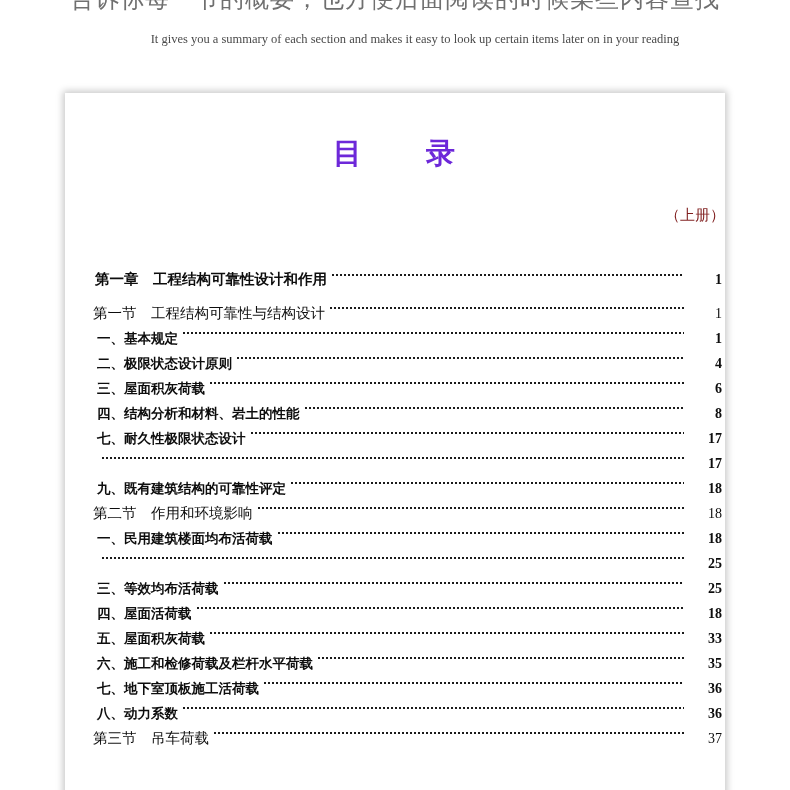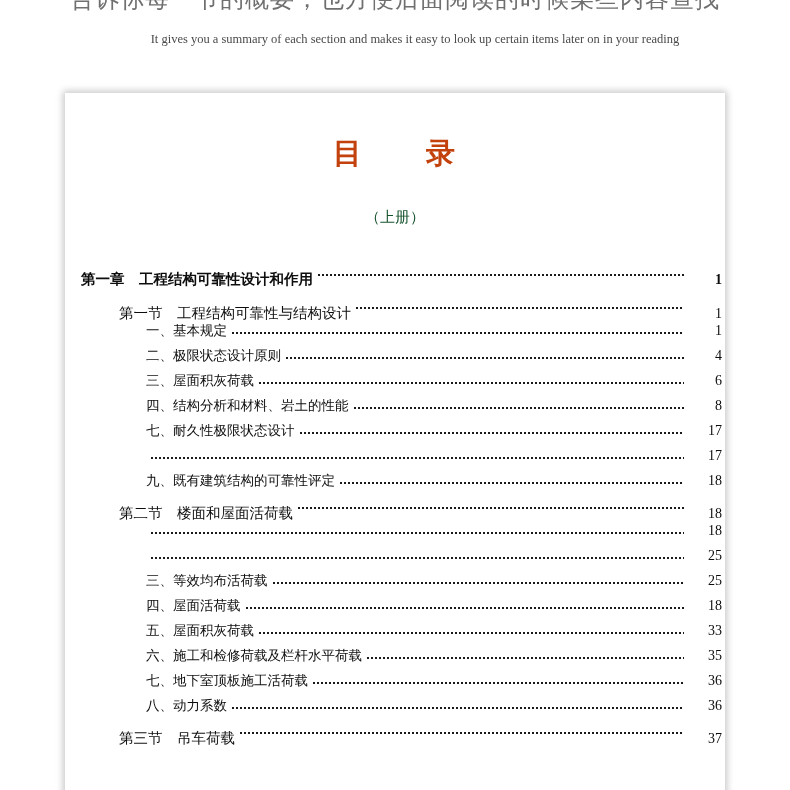--- a/index.html
+++ b/index.html
@@ -71,31 +71,31 @@
   }
 
   #toc-title {
     margin: 0;
     padding-top: 43px;
     text-align: center;
     font-family: "DejaVu Sans", "Liberation Sans", sans-serif;
     font-weight: bold;
     font-size: 29px;
     line-height: 34px;
-    color: #c2410c;
+    color: #6d28d9;
     letter-spacing: 2px;
   }
   #toc-volume {
     margin: 0;
     padding-top: 37px;
-    text-align: center;
-    font-family: Liberation Sans, sans-serif;
+    text-align: right;
+    font-family: Liberation Mono, monospace;
     font-size: 15px;
     line-height: 20px;
-    color: #14532d;
+    color: #7f1d1d;
   }
 
   
   #toc-list {
     margin: 0;
     padding: 0;
     list-style: none;
     position: absolute;
     top: 166px;
     left: 0;
@@ -138,34 +138,33 @@
     padding-right: 3px;
     font-family: "Liberation Serif", "DejaVu Serif", serif;
     font-size: 14px;
     color: #0d0d0d;
   }
 
   
   .level-chapter {
     font-weight: bold;
     font-size: 14.5px;
-    padding-left: 16px;
+    padding-left: 30px;
   }
   .level-chapter .toc-leader::after { top: 15px; }
 
   .level-section {
     font-weight: normal;
     font-size: 14.5px;
-    padding-left: 54px;
+    padding-left: 28px;
   }
   .level-item {
-    font-weight: normal;
+    font-weight: bold;
     font-size: 13.5px;
-    padding-left: 81px;
-    align-items: center;
+    padding-left: 32px;
   }
   .level-item .toc-label {
     font-family: "DejaVu Serif", "Liberation Serif", serif;
   }
   .spacer-row { height: 9px; }
 </style>
 </head>
 <body>
 
 <div id="promo-band">
@@ -217,25 +216,26 @@
         <li class="toc-entry level-item">
           <span class="toc-leader"></span>
           <span class="toc-page">17</span>
         </li>
         <li class="toc-entry level-item">
           <span class="toc-label">九、既有建筑结构的可靠性评定</span>
           <span class="toc-leader"></span>
           <span class="toc-page">18</span>
         </li>
         <li class="toc-entry level-section">
-          <span class="toc-label">第二节　楼面和屋面活荷载</span>
-          <span class="toc-leader"></span>
-          <span class="toc-page">18</span>
-        </li>
-        <li class="toc-entry level-item">
+          <span class="toc-label">第二节　作用和环境影响</span>
+          <span class="toc-leader"></span>
+          <span class="toc-page">18</span>
+        </li>
+        <li class="toc-entry level-item">
+          <span class="toc-label">一、民用建筑楼面均布活荷载</span>
           <span class="toc-leader"></span>
           <span class="toc-page">18</span>
         </li>
         <li class="toc-entry level-item">
           <span class="toc-leader"></span>
           <span class="toc-page">25</span>
         </li>
         <li class="toc-entry level-item">
           <span class="toc-label">三、等效均布活荷载</span>
           <span class="toc-leader"></span>

